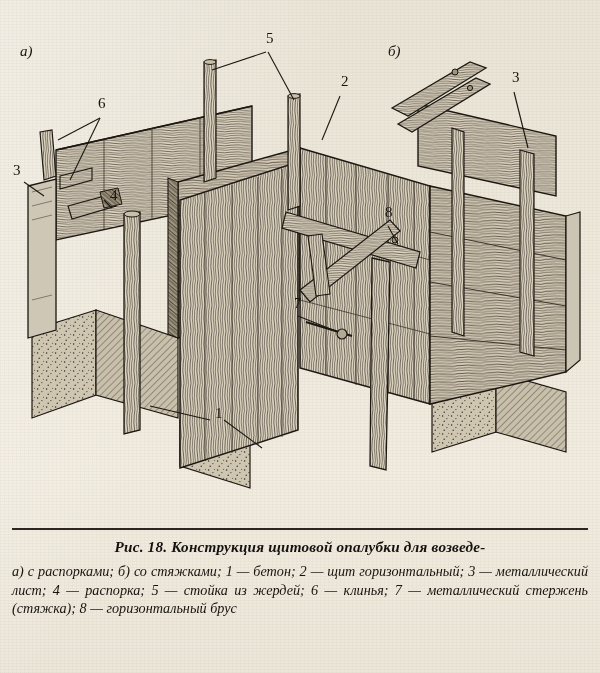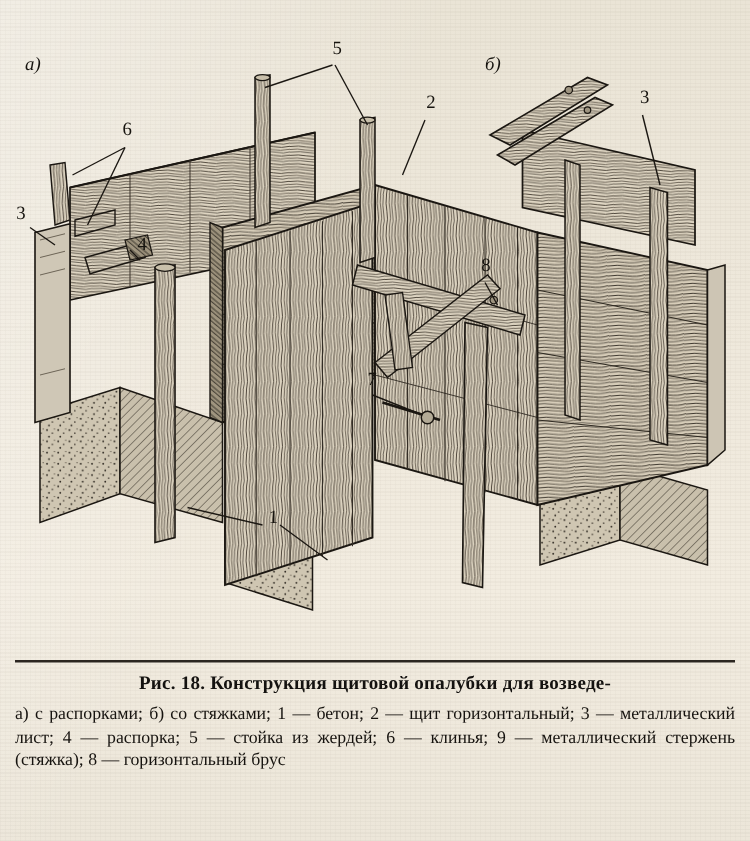--- a/index.html
+++ b/index.html
@@ -39,20 +39,21 @@
     height: 520px;
   }
   .figure-area svg {
     display: block;
   }
   .caption-block {
     position: absolute;
     left: 12px;
     top: 528px;
     width: 576px;
+    font-style: italic;
   }
   .rule {
     width: 100%;
     height: 2px;
     background: #2b2620;
     margin-bottom: 7px;
   }
   .caption-title {
     font-weight: bold;
     font-size: 15.2px;
@@ -276,15 +277,15 @@
         <text class="lblr" x="215" y="418">1</text>
       </g>
     </svg>
   </div>
 
   <div class="caption-block">
     <div class="rule"></div>
     <p class="caption-title">
       <span>Рис. 18. Конструкция щитовой опалубки для возведе-</span>
     </p>
-    <p class="caption-legend">а) с распорками; б) со стяжками; 1 — бетон; 2 — щит горизонтальный; 3 — металлический лист; 4 — распорка; 5 — стойка из жердей; 6 — клинья; 9 — металлический стержень (стяжка); 8 — горизонтальный брус</p>
+    <p class="caption-legend">а) с распорками; б) со стяжками; 1 — бетон; 2 — щит горизонтальный; 3 — металлический лист; 4 — распорка; 5 — стойка из жердей; 6 — клинья; 7 — металлический стержень (стяжка); 8 — горизонтальный брус</p>
   </div>
 </div>
 
 </body></html>

